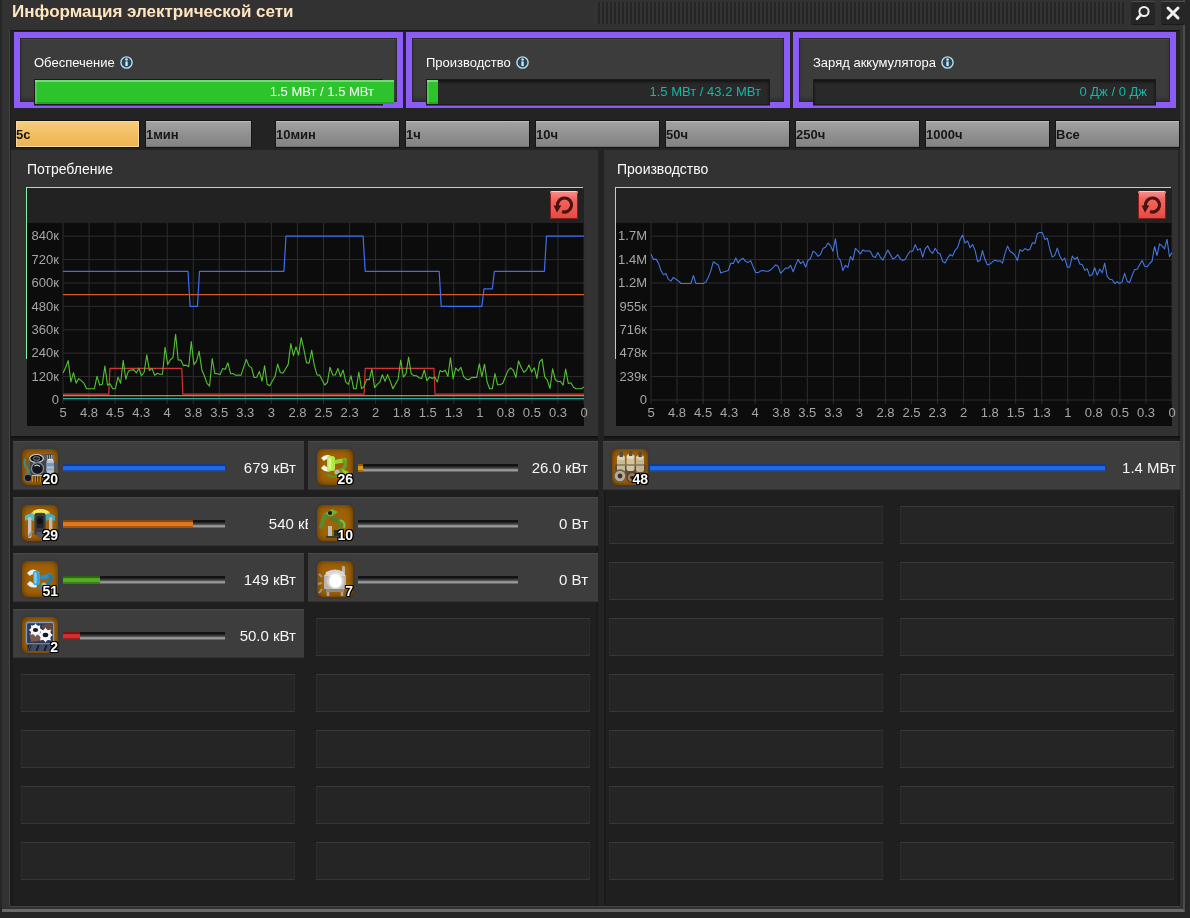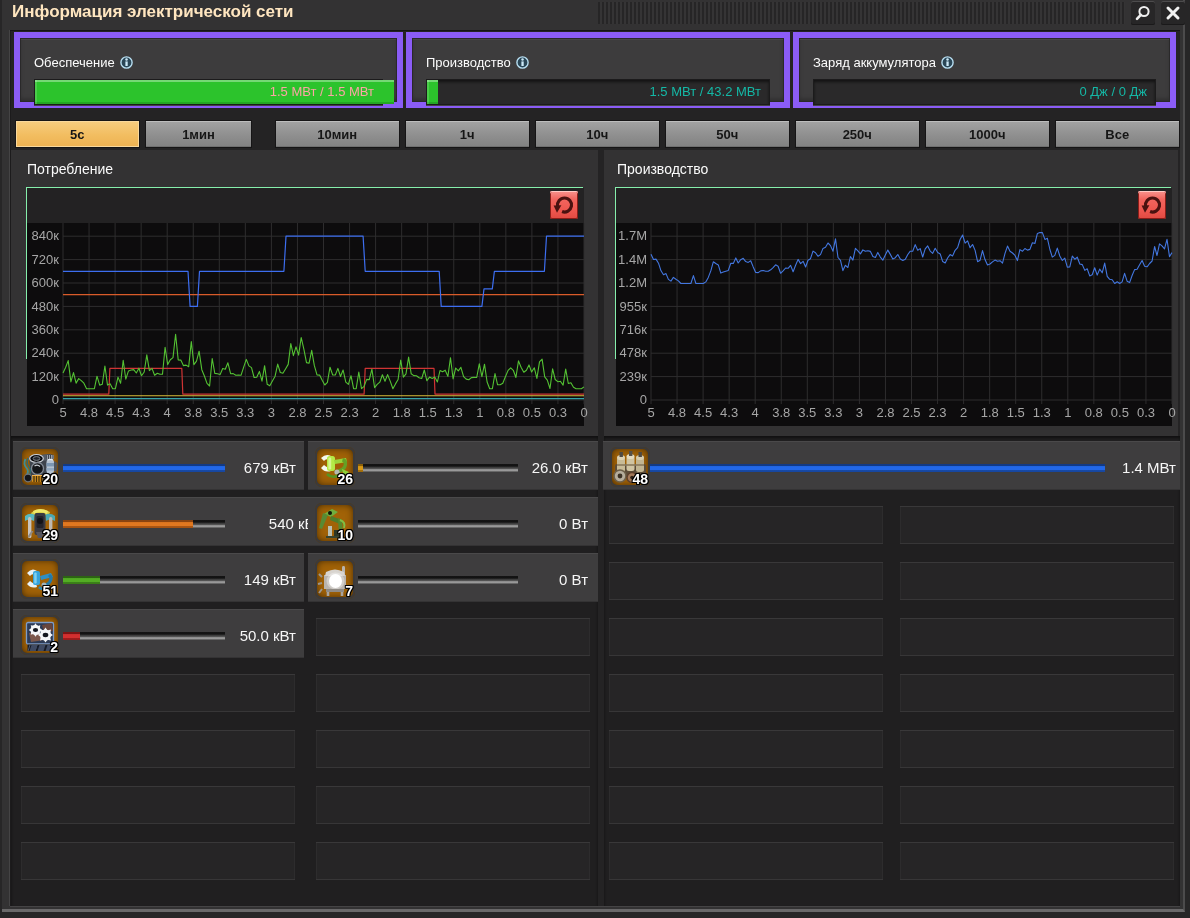--- a/index.html
+++ b/index.html
@@ -18,23 +18,23 @@
 .tpanel { position:absolute; top:32px; height:76px; background:#3d3c3d;
            box-shadow: inset 0 0 0 1px #2a292a, inset 0 2px 0 #464546, inset 0 -3px 4px rgba(0,0,0,.25);
            border:6px solid #8b5cf6; }
 .tlabel { position:absolute; left:14px; top:17px; font-size:13px; color:#fcfcfc; }
 .info { vertical-align:-2px; margin-left:5px; }
 .pbar { position:absolute; left:14px; right:14px; top:41px; height:26px; background:#2a292a;
          border:1px solid #1c1b1c; box-shadow: inset 0 2px 3px rgba(0,0,0,.55), 0 1px 0 #454445; }
 .gfill { position:absolute; left:0; top:0; bottom:0; background:#2cc32c;
           box-shadow: inset 0 2px 0 rgba(255,255,255,.35), inset 2px 0 0 rgba(255,255,255,.15), inset 0 -2px 0 rgba(0,0,0,.15); }
 .ptext { position:absolute; right:8px; top:0; line-height:24px; font-size:13px; }
-.ptext.dark { color:#fca5a5; }
+.ptext.dark { color:#ffffff; }
 .ptext.light { color:#14b8a6; }
-.tbtn { position:absolute; top:120px; height:28px; line-height:27px; text-align:center;
+.tbtn { position:absolute; top:120px; height:28px; line-height:27px; text-align:left;
          font-size:13px; font-weight:bold; color:#161616; border:1px solid #161516;
          background:linear-gradient(180deg,#a3a3a3,#8f8f8f 55%,#828282);
          box-shadow: inset 0 1px 0 #bdbdbd, inset 0 -1px 0 #707070; }
 .tbtn.sel { background:linear-gradient(180deg,#f7cd80,#f2bd60 55%,#eeb252);
              box-shadow: inset 0 0 0 1px #f9d89c, inset 0 1px 0 #ffe8b8, inset 0 -1px 0 #d89f44; }
 .csec { position:absolute; top:150px; height:286px; background:#333233; }
 .clabel { position:absolute; top:161px; font-size:14px; color:#fbfbfb; }
 .chart { position:absolute; top:187px; height:172px; background:#fef9c3;
           border:1px solid #86efac; }
 .rbtn { position:absolute; top:191px; width:28px; height:28px;

